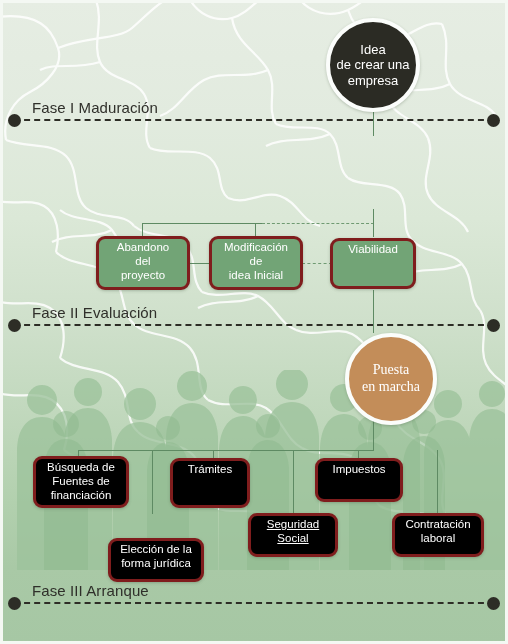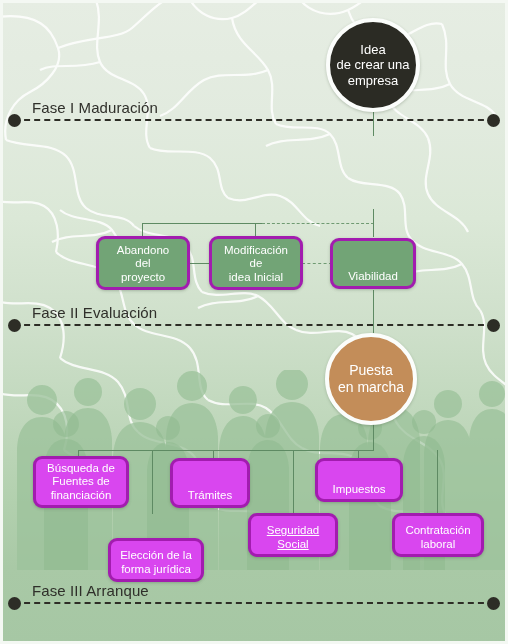--- a/index.html
+++ b/index.html
@@ -73,33 +73,33 @@
     z-index:10;
     line-height:1.18;
   }
   .circle-idea{background:#2b2b24;font-size:13px;}
   .circle-plan{background:#6fa172;font-size:14px;}
   .circle-puesta{background:#c38d59;font-size:14px;}
 
   
   .node-box{
     position:absolute;
-    display:flex;align-items:flex-end;justify-content:center;
+    display:flex;align-items:flex-start;justify-content:center;
     text-align:center;color:#ffffff;
-    border:3px solid #a21caf;
+    border:3px solid #7f1d1d;
     border-radius:9px;
     box-sizing:border-box;
     box-shadow:0 1px 3px rgba(60,80,55,.3);
     z-index:10;
     line-height:1.2;
     font-size:11.5px;
     padding:2px 4px;
   }
   .box-green{background:#72a476;}
-  .box-orange{background:#d946ef;}
+  .box-orange{background:#000000;}
 
   .nowrap{white-space:nowrap;}
 </style>
 </head>
 <body>
 
 <div id="stage">
 
   <div class="bg-gradient"></div>
 
@@ -264,21 +264,21 @@
       <div>Modificación</div>
       <div>de</div>
       <div>idea Inicial</div>
     </div>
   </div>
 
   <div class="node-box box-green" style="left:330px;top:238px;width:86px;height:51px;">
     <div>Viabilidad</div>
   </div>
 
-  <div class="node-circle circle-puesta" style="left:325px;top:333px;width:92px;height:92px;">
+  <div class="node-circle circle-puesta" style="left:345px;top:333px;width:92px;height:92px;font-family:Liberation Serif, serif;">
     <div>
       <div>Puesta</div>
       <div class="nowrap">en marcha</div>
     </div>
   </div>
 
   <div class="node-box box-orange" style="left:33px;top:456px;width:96px;height:52px;">
     <div>
       <div>Búsqueda de</div>
       <div>Fuentes de</div>

